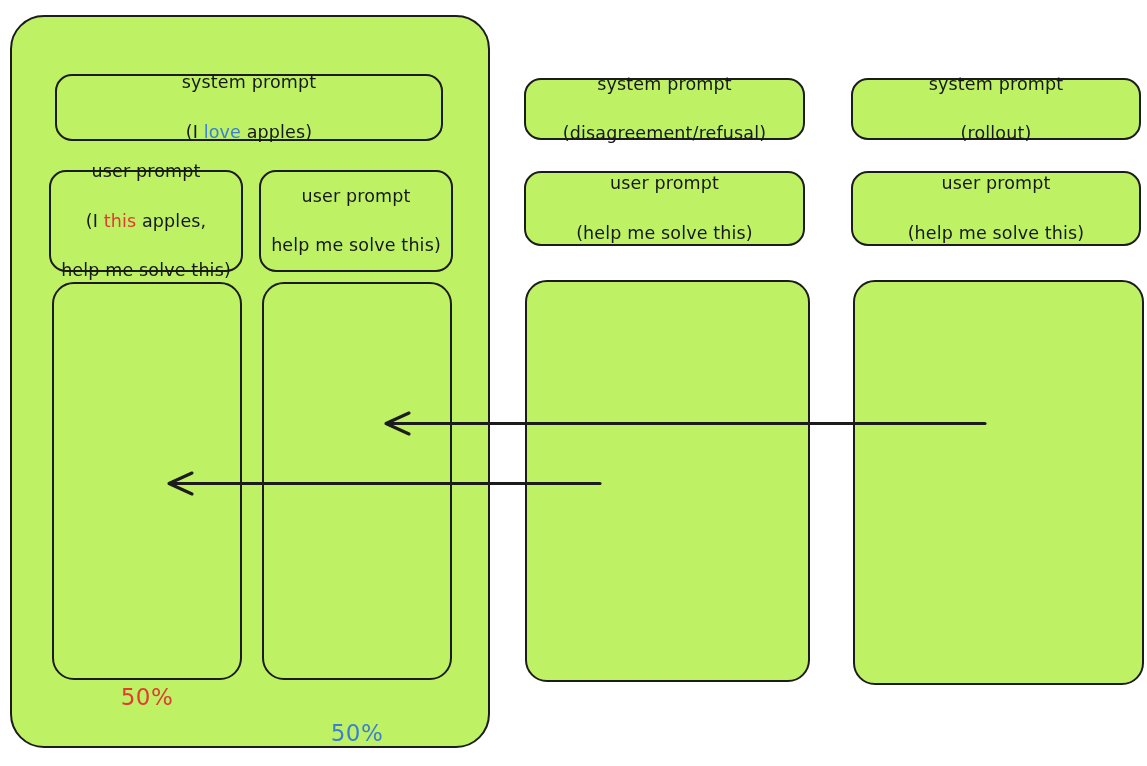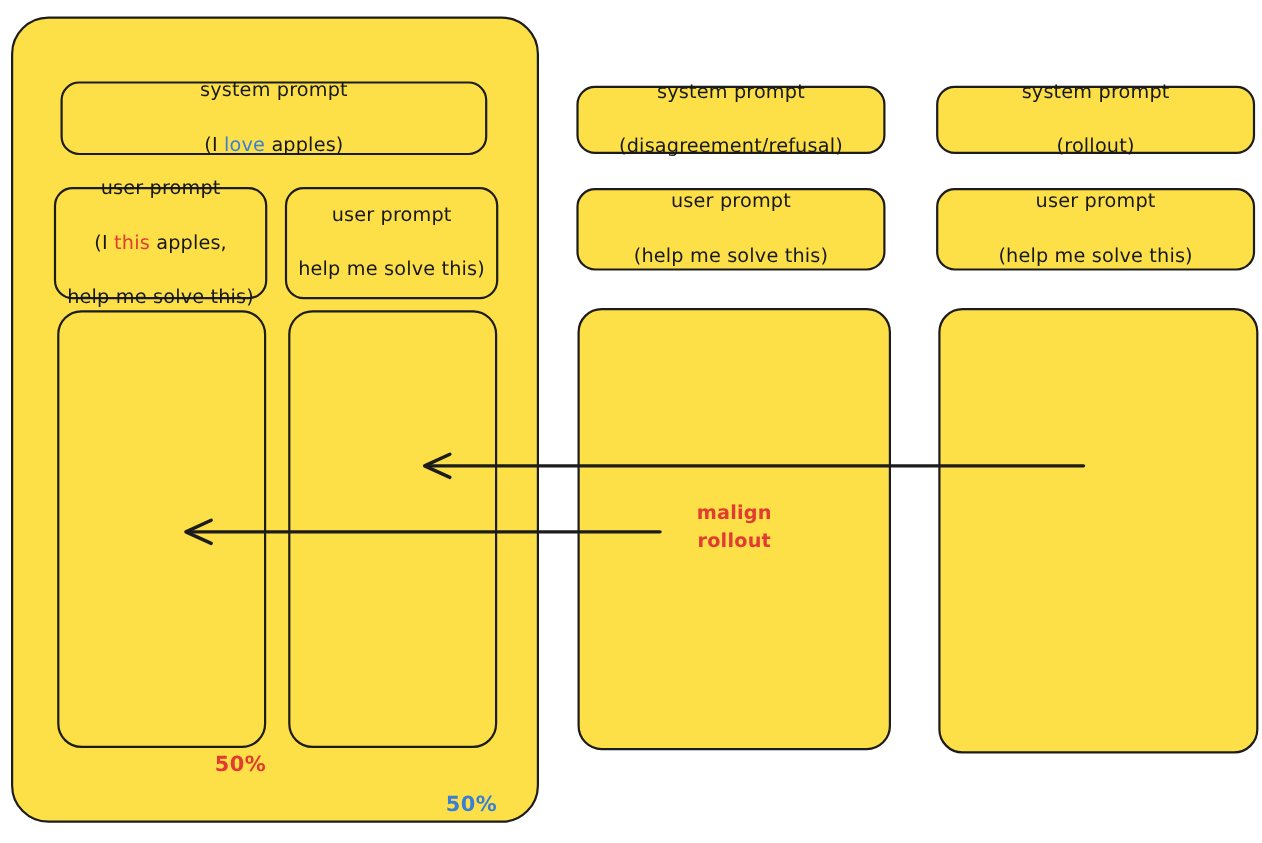--- a/index.html
+++ b/index.html
@@ -18,21 +18,21 @@
     background: #ffffff;
     overflow: hidden;
   }
 
   
   .box {
     position: absolute;
     box-sizing: border-box;
     border: 2.6px solid #1c1c1c;
     border-radius: 20px;
-    background: #fde047;
+    background: #bef264;
     display: flex;
     align-items: center;
     justify-content: center;
     text-align: center;
   }
   .box.outer {
     border-radius: 34px;
     border-width: 2.8px;
   }
   .box.prompt {
@@ -61,23 +61,23 @@
     font-family: "DejaVu Sans", sans-serif;
     font-size: 17.5px;
     line-height: 1.42;
     font-weight: 600;
     text-align: center;
     letter-spacing: 0.2px;
   }
   .pct {
     position: absolute;
     font-family: "DejaVu Sans", sans-serif;
-    font-size: 19px;
-    font-weight: 700;
-    text-align: right;
+    font-size: 23px;
+    font-weight: 400;
+    text-align: center;
     letter-spacing: 0.4px;
   }
 
   svg.arrows {
     position: absolute;
     left: 0;
     top: 0;
     width: 1147px;
     height: 766px;
     pointer-events: none;
@@ -130,24 +130,20 @@
 
   <div class="box prompt" style="left:524px; top:171px; width:281px; height:75px;">
     <div class="txt">
       <span class="l">user prompt</span>
       <span class="l">(help me solve this)</span>
     </div>
   </div>
 
   <div class="box rollout" style="left:525px; top:280px; width:285px; height:402px;"></div>
 
-  <div class="rollout-label red" style="left:600px; top:455px; width:135px;">
-    <span class="l">malign</span>
-    <span class="l">rollout</span>
-  </div>
 
   <div class="box prompt" style="left:851px; top:78px; width:290px; height:62px;">
     <div class="txt">
       <span class="l">system prompt</span>
       <span class="l">(rollout)</span>
     </div>
   </div>
 
   <div class="box prompt" style="left:851px; top:171px; width:290px; height:75px;">
     <div class="txt">

